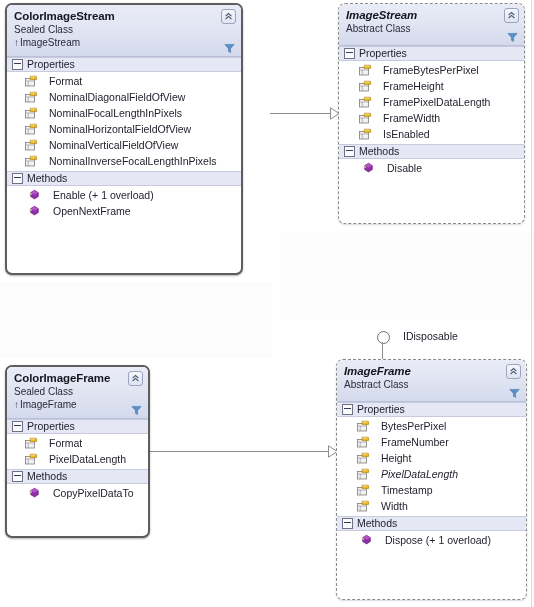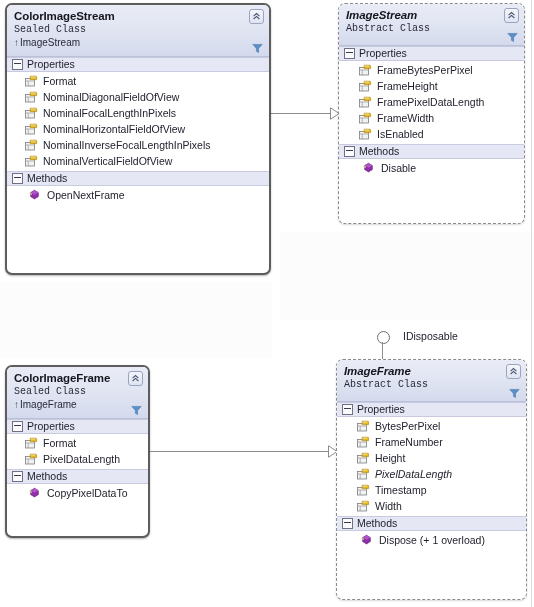--- a/index.html
+++ b/index.html
@@ -57,21 +57,20 @@
     line-height: 14px;
     color: #16161f;
     letter-spacing: -0.1px;
     padding-right: 22px;
   }
   .cls-name.italic { font-style: italic; }
   .cls-kind {
     font-size: 10px;
     line-height: 13px;
     color: #29293a;
-    font-family: Liberation Mono, monospace;
   }
   .cls-base {
     font-size: 10px;
     line-height: 13px;
     color: #29293a;
     white-space: nowrap;
   }
   .base-arrow {
     display: inline-block;
     color: #3c4a63;
@@ -142,21 +141,21 @@
     background: #3a3a4c;
   }
 
   .member-list {
     background: #ffffff;
     padding: 1px 0 2px 0;
   }
   .member {
     display: flex;
     align-items: center;
-    gap: 5px;
+    gap: 11px;
     padding: 0 4px 0 18px;
     height: 16px;
     line-height: 16px;
   }
   .member .mname {
     font-size: 10.5px;
     color: #23232f;
     white-space: nowrap;
   }
   .member .mname.italic { font-style: italic; }
@@ -244,21 +243,21 @@
     </svg>
   </div>
 </div>
 
 <div class="lollipop" style="left:377px; top:331px;">
   <div class="ball"></div>
   <div class="stem" style="height:28px;"></div>
   <div class="iflabel">IDisposable</div>
 </div>
 
-<div class="uml-class sealed" style="left:5px; top:3px; width:266px; height:272px;">
+<div class="uml-class sealed" style="left:5px; top:3px; width:238px; height:272px;">
 
   <div class="cls-header">
     <div class="cls-name">ColorImageStream</div>
     <div class="cls-kind">Sealed Class</div>
     <div class="cls-base">
       <span class="base-arrow">↑</span><span>ImageStream</span>
     </div>
     <div class="collapse-btn">
       <svg width="9" height="9" viewBox="0 0 9 9">
         <path d="M1.6 4.2 L4.5 1.6 L7.4 4.2" fill="none" stroke="#4a5470" stroke-width="1.1"></path>
@@ -328,41 +327,51 @@
     <div class="member">
       <span class="icon-prop">
         <svg width="13" height="12" viewBox="0 0 13 12">
           <rect x="0.5" y="3.5" width="9" height="7.5" fill="#f2f2f2" stroke="#7d7d7d" stroke-width="0.8"></rect>
           <line x1="0.5" y1="6" x2="9.5" y2="6" stroke="#9a9a9a" stroke-width="0.7"></line>
           <line x1="3.2" y1="6" x2="3.2" y2="11" stroke="#9a9a9a" stroke-width="0.7"></line>
           <path d="M5.2 1.2 h5.4 a1 1 0 0 1 1 1 v2.4 h-6.4 z" fill="#e8b828" stroke="#b08a12" stroke-width="0.7"></path>
           <path d="M5.6 2.0 h4.6" stroke="#fff3c4" stroke-width="0.7"></path>
         </svg>
       </span>
+      <span class="mname">NominalVerticalFieldOfView</span>
+    </div>
+    <div class="member">
+      <span class="icon-prop">
+        <svg width="13" height="12" viewBox="0 0 13 12">
+          <rect x="0.5" y="3.5" width="9" height="7.5" fill="#f2f2f2" stroke="#7d7d7d" stroke-width="0.8"></rect>
+          <line x1="0.5" y1="6" x2="9.5" y2="6" stroke="#9a9a9a" stroke-width="0.7"></line>
+          <line x1="3.2" y1="6" x2="3.2" y2="11" stroke="#9a9a9a" stroke-width="0.7"></line>
+          <path d="M5.2 1.2 h5.4 a1 1 0 0 1 1 1 v2.4 h-6.4 z" fill="#e8b828" stroke="#b08a12" stroke-width="0.7"></path>
+          <path d="M5.6 2.0 h4.6" stroke="#fff3c4" stroke-width="0.7"></path>
+        </svg>
+      </span>
       <span class="mname">NominalInverseFocalLengthInPixels</span>
     </div>
-    <div class="member">
-      <span class="icon-prop">
-        <svg width="13" height="12" viewBox="0 0 13 12">
-          <rect x="0.5" y="3.5" width="9" height="7.5" fill="#f2f2f2" stroke="#7d7d7d" stroke-width="0.8"></rect>
-          <line x1="0.5" y1="6" x2="9.5" y2="6" stroke="#9a9a9a" stroke-width="0.7"></line>
-          <line x1="3.2" y1="6" x2="3.2" y2="11" stroke="#9a9a9a" stroke-width="0.7"></line>
-          <path d="M5.2 1.2 h5.4 a1 1 0 0 1 1 1 v2.4 h-6.4 z" fill="#e8b828" stroke="#b08a12" stroke-width="0.7"></path>
-          <path d="M5.6 2.0 h4.6" stroke="#fff3c4" stroke-width="0.7"></path>
-        </svg>
-      </span>
-      <span class="mname">NominalVerticalFieldOfView</span>
-    </div>
   </div>
 
   <div class="compartment-head">
     <span class="expander"></span>
     <span class="label">Methods</span>
   </div>
   <div class="member-list">
+    <div class="member" style="padding-left:22px;">
+      <span class="icon-method">
+        <svg width="11" height="11" viewBox="0 0 11 11">
+          <path d="M5.5 1.3 L9.3 3.6 L9.3 7.6 L5.5 9.9 L1.7 7.6 L1.7 3.6 Z" fill="#8f2fa8" stroke="#6d1f80" stroke-width="0.7"></path>
+          <path d="M5.5 1.3 L9.3 3.6 L5.5 5.8 L1.7 3.6 Z" fill="#b255c9"></path>
+          <path d="M1.0 4.4 L2.4 5.2" stroke="#c9c98a" stroke-width="1.4" stroke-linecap="round"></path>
+        </svg>
+      </span>
+      <span class="mname">Enable (+ 1 overload)</span>
+    </div>
     <div class="member" style="padding-left:22px;">
       <span class="icon-method">
         <svg width="11" height="11" viewBox="0 0 11 11">
           <path d="M5.5 1.3 L9.3 3.6 L9.3 7.6 L5.5 9.9 L1.7 7.6 L1.7 3.6 Z" fill="#8f2fa8" stroke="#6d1f80" stroke-width="0.7"></path>
           <path d="M5.5 1.3 L9.3 3.6 L5.5 5.8 L1.7 3.6 Z" fill="#b255c9"></path>
           <path d="M1.0 4.4 L2.4 5.2" stroke="#c9c98a" stroke-width="1.4" stroke-linecap="round"></path>
         </svg>
       </span>
       <span class="mname">OpenNextFrame</span>
     </div>

